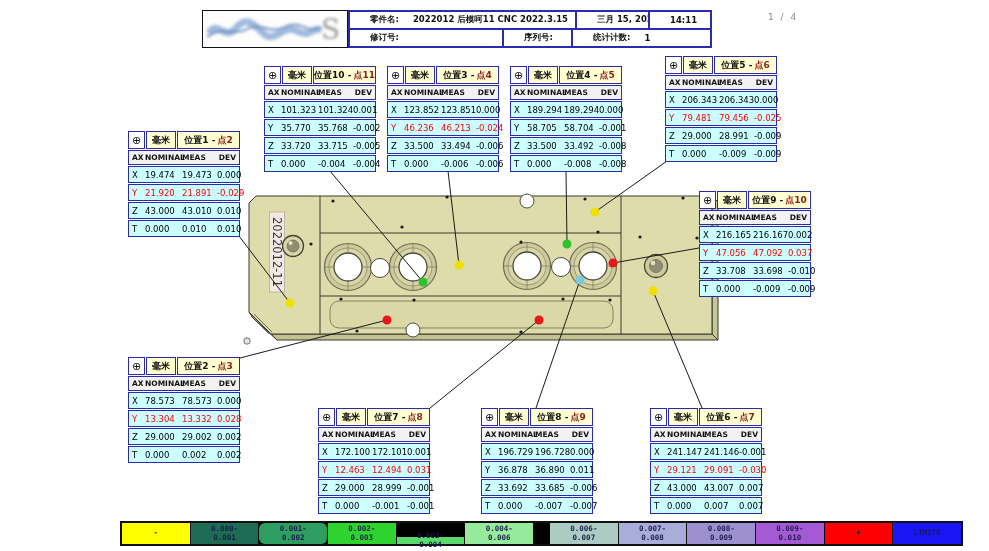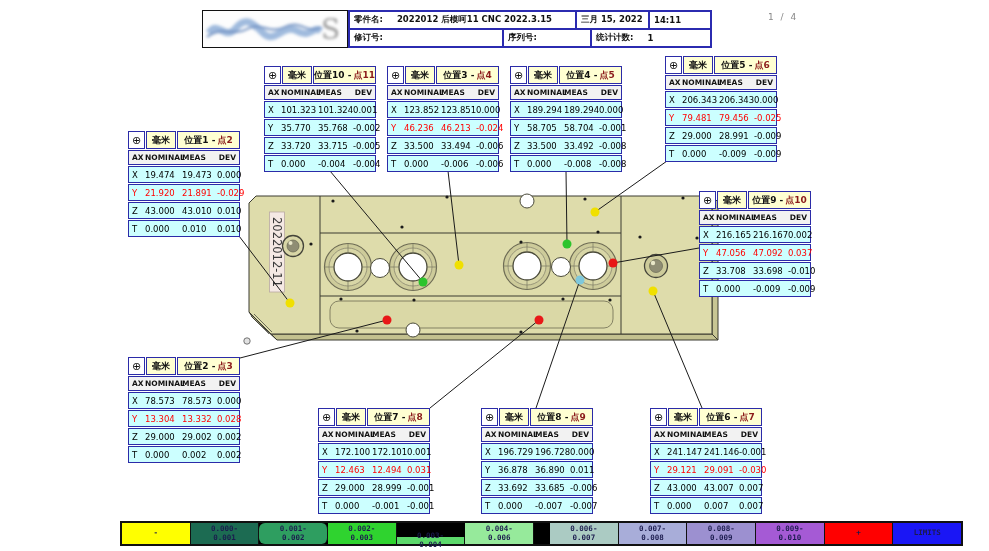--- a/index.html
+++ b/index.html
@@ -5,21 +5,21 @@
   html,body{margin:0;padding:0;background:#fff;}
   #canvas{position:relative;width:989px;height:551px;background:#ffffff;overflow:hidden;
           font-family:"DejaVu Sans",sans-serif;-webkit-font-smoothing:antialiased;}
 
   
   #header{position:absolute;left:202px;top:10px;display:flex;z-index:4;}
   #logo-box{width:146px;height:38px;border:1.5px solid #111;box-sizing:border-box;background:#fdfdfd;overflow:hidden;}
   #header-table{width:364px;height:38px;border:2px solid #2B2BB0;box-sizing:border-box;display:flex;flex-direction:column;background:#fff;}
   .hrow{flex:1;display:flex;}
   .hrow:first-child{border-bottom:2px solid #2B2BB0;}
-  .hcell{display:flex;align-items:center;font-size:8.5px;font-weight:bold;color:#111;padding:0 4px;box-sizing:border-box;white-space:nowrap;overflow:hidden;}
+  .hcell{display:flex;align-items:center;font-size:8.5px;font-weight:bold;color:#111;padding:0 20px;box-sizing:border-box;white-space:nowrap;overflow:hidden;}
   .hcell+.hcell{border-left:2px solid #2B2BB0;}
   .hval{margin-left:14px;font-weight:bold;}
   #page-indicator{position:absolute;left:768px;top:12px;font-size:9px;color:#888;letter-spacing:2px;z-index:4;}
 
   
   .mbox{position:absolute;width:112px;display:flex;flex-direction:column;gap:1px;z-index:3;}
   .trow{display:flex;gap:1px;height:18px;}
   .cell{border:1.5px solid #2B2BA8;box-sizing:border-box;display:flex;align-items:center;background:#fff;}
   .sym{width:17px;justify-content:center;font-size:11px;color:#111;}
   .unit{width:30px;justify-content:center;background:#FFFFD2;font-size:9px;font-weight:bold;color:#111;}
@@ -75,21 +75,21 @@
           <span>三月 15, 2022</span>
         </div>
         <div class="hcell" style="flex:1">
           <span>14:11</span>
         </div>
       </div>
       <div class="hrow">
         <div class="hcell" style="width:152px">
           <span>修订号:</span>
         </div>
-        <div class="hcell" style="width:88px">
+        <div class="hcell" style="width:69px">
           <span>序列号:</span>
         </div>
         <div class="hcell" style="flex:1">
           <span>统计计数:</span>
           <span class="hval">1</span>
         </div>
       </div>
     </div>
   </div>
 

